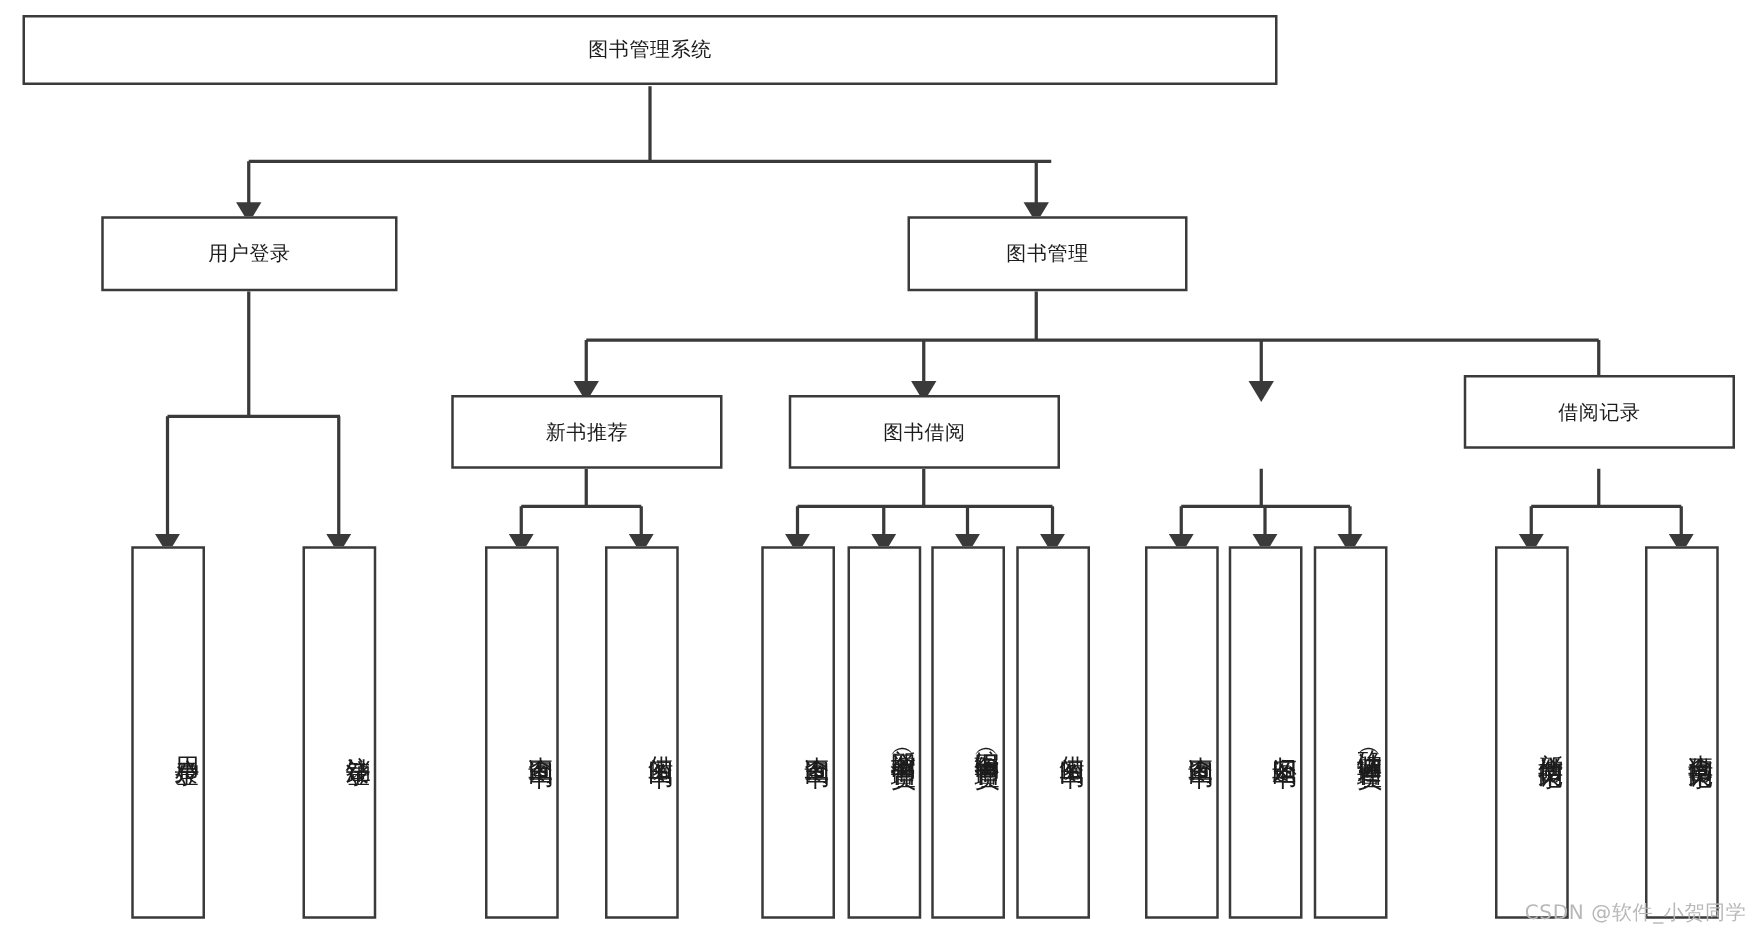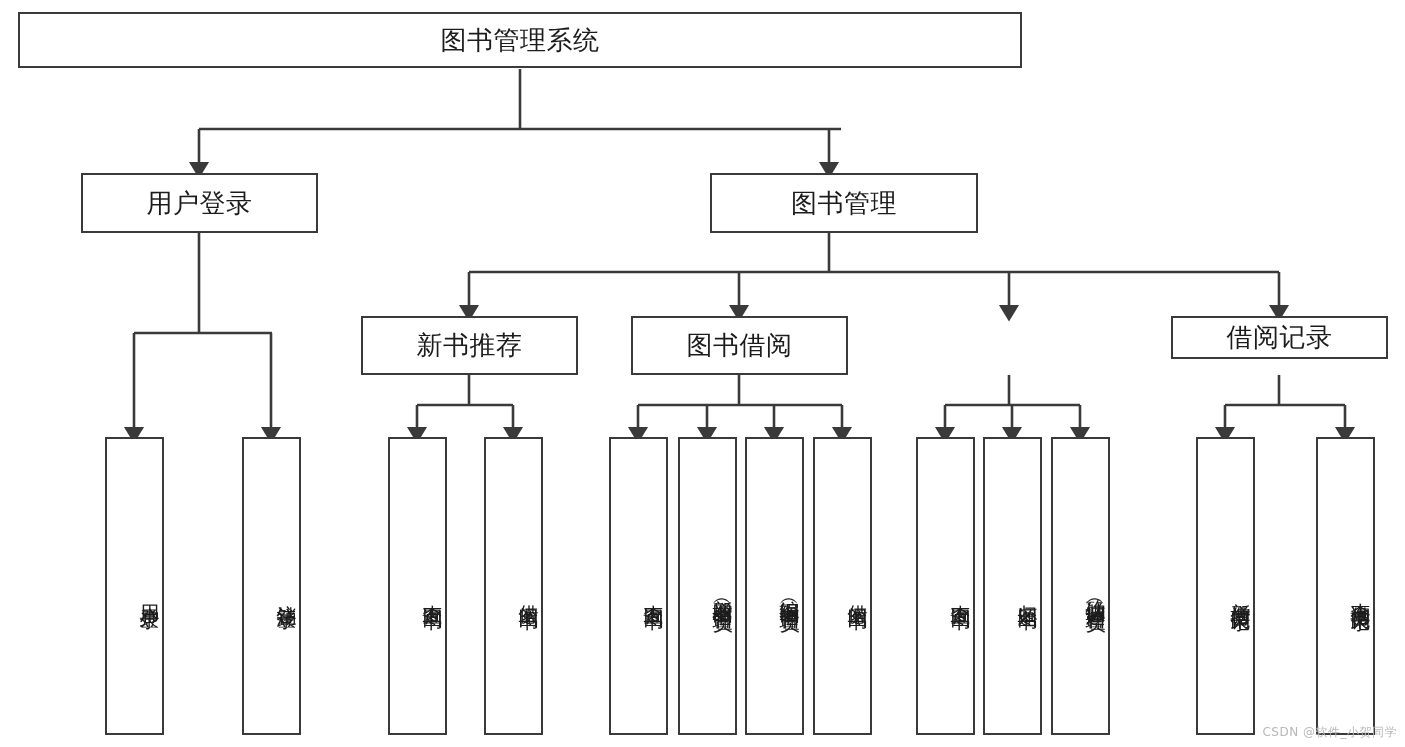--- a/index.html
+++ b/index.html
@@ -34,42 +34,42 @@
     border: 2px solid #3a3a3a;
     background: #ffffff;
     display: flex;
     align-items: center;
     justify-content: center;
     text-align: center;
     color: #1c1c1c;
     line-height: 1.24;
   }
   .node.horiz {
-    font-size: 26px;
+    font-size: 16px;
     letter-spacing: 0.5px;
   }
   .node.vert {
     writing-mode: vertical-rl;
     text-orientation: upright;
     font-size: 20px;
     letter-spacing: 2px;
     align-items: flex-start;
     justify-content: center;
     padding-top: 14px;
   }
   .node.vert .nlabel {
     writing-mode: vertical-rl;
     text-orientation: upright;
     display: block;
   }
   .watermark {
     position: absolute;
     right: 8px;
     bottom: 6px;
-    font-size: 12px;
+    font-size: 16px;
     color: #b8b8b8;
     letter-spacing: 0.5px;
     white-space: nowrap;
     user-select: none;
   }
 </style>
 </head>
 <body>
 
 <div id="diagram-root">
@@ -124,31 +124,31 @@
     </g>
   </svg>
 
   <div class="node horiz" style="left:18px; top:12px; width:1004px; height:56px;">
     <span class="nlabel">图书管理系统</span>
   </div>
 
   <div class="node horiz" style="left:81px; top:173px; width:237px; height:60px;">
     <span class="nlabel">用户登录</span>
   </div>
-  <div class="node horiz" style="left:710px; top:173px; width:268px; height:60px;">
+  <div class="node horiz" style="left:726px; top:173px; width:224px; height:60px;">
     <span class="nlabel">图书管理</span>
   </div>
 
   <div class="node horiz" style="left:361px; top:316px; width:217px; height:59px;">
     <span class="nlabel">新书推荐</span>
   </div>
   <div class="node horiz" style="left:631px; top:316px; width:217px; height:59px;align-items:center;">
     <span class="nlabel">图书借阅</span>
   </div>
-  <div class="node horiz" style="left:1171px; top:316px; width:217px; height:43px;">
+  <div class="node horiz" style="left:1171px; top:300px; width:217px; height:59px;">
     <span class="nlabel">借阅记录</span>
   </div>
 
   <div class="node vert" style="left:105px; top:437px; width:59px; height:298px;">
     <span class="nlabel">用户登录</span>
   </div>
   <div class="node vert" style="left:242px; top:437px; width:59px; height:298px;">
     <span class="nlabel">注销登录</span>
   </div>
 

